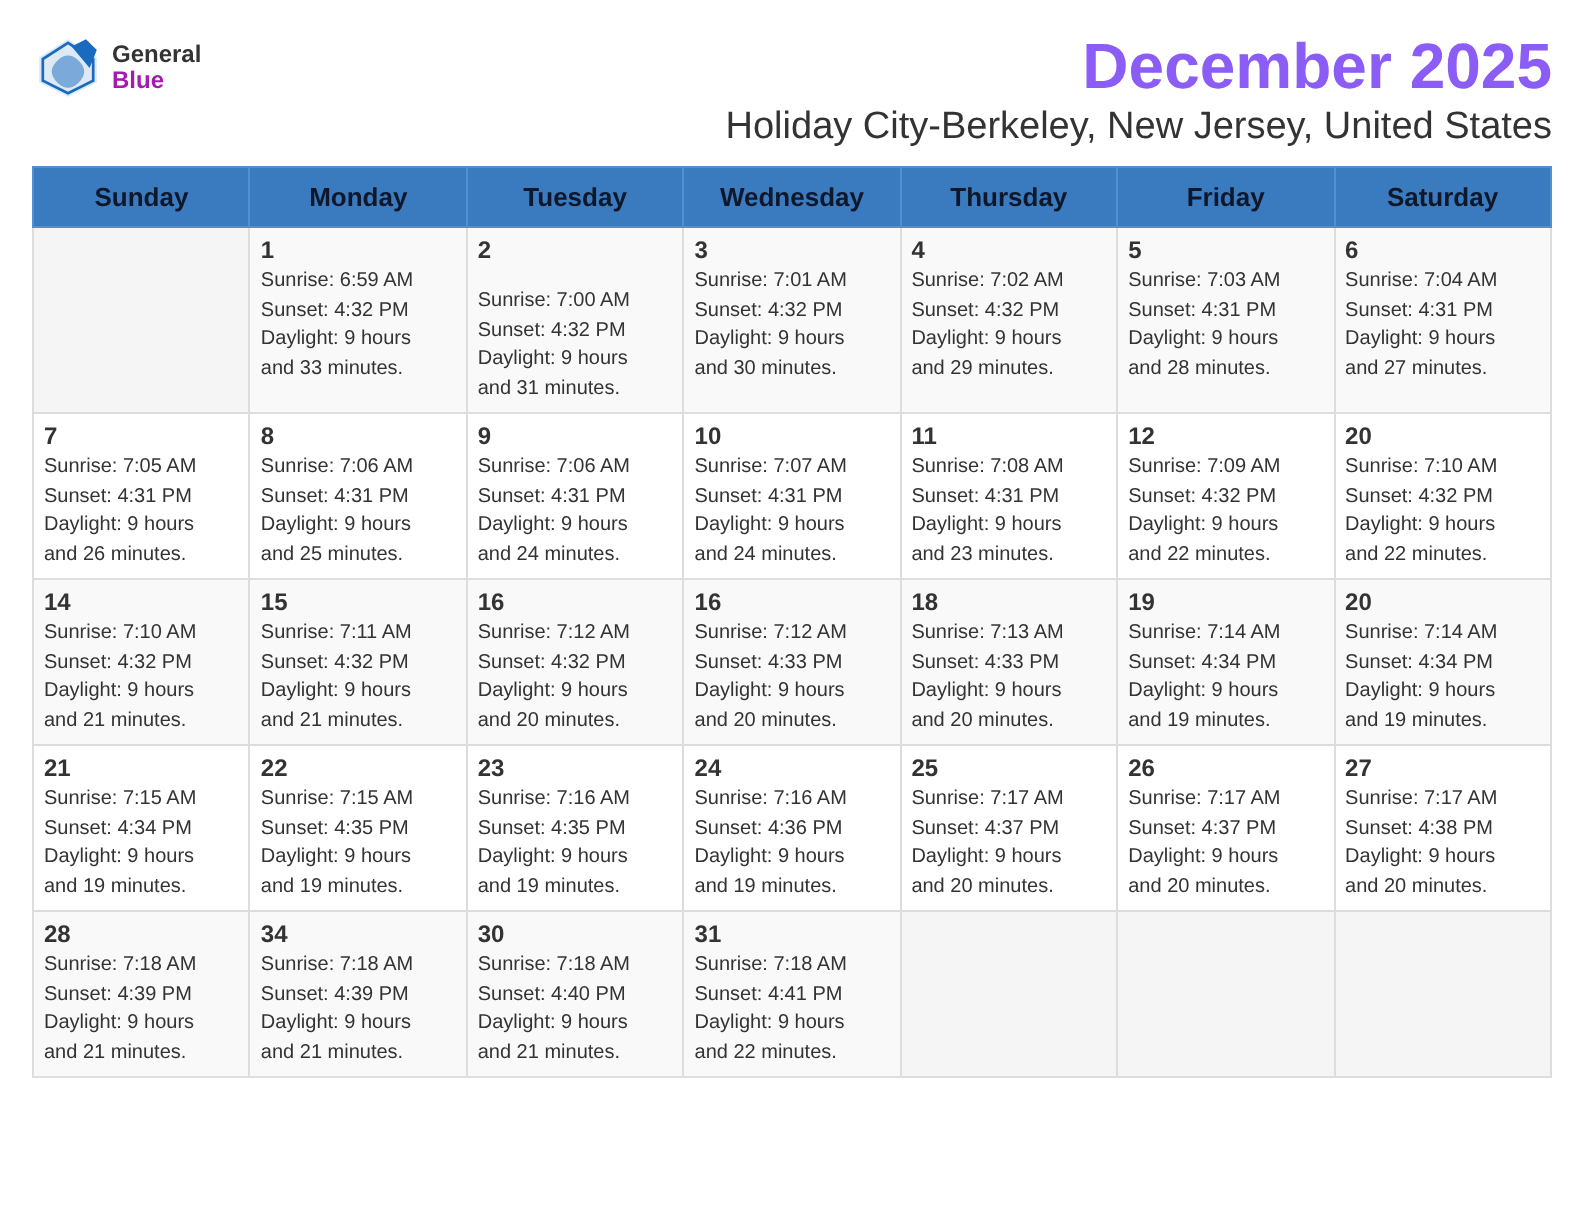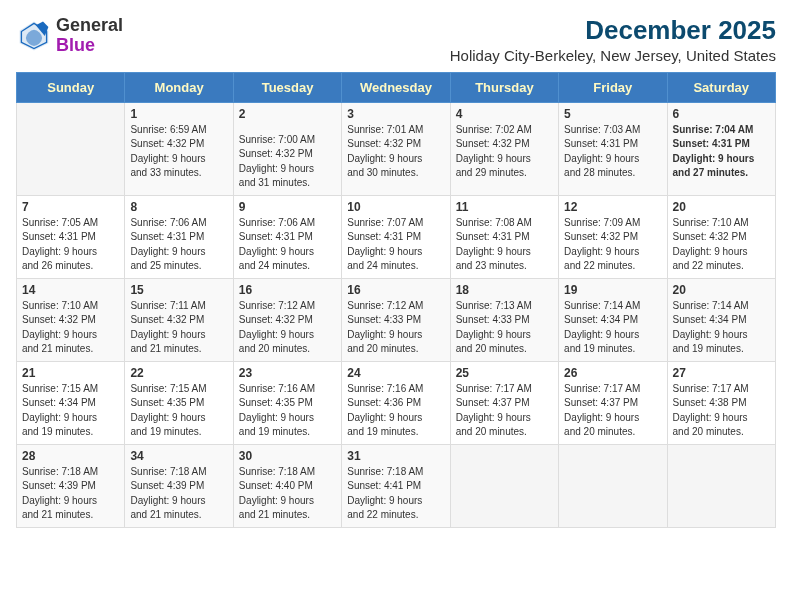--- a/index.html
+++ b/index.html
@@ -15,54 +15,54 @@
       align-items: flex-start;
       justify-content: space-between;
       margin-bottom: 4px;
     }
     .logo {
       display: flex;
       align-items: center;
       gap: 4px;
     }
     .logo-text {
-      font-size: 18px;
+      font-size: 12px;
       font-weight: bold;
       line-height: 1.1;
     }
     .logo-general { color: #333; }
     .logo-blue { color: #a21caf; }
     .logo-icon {
       width: 36px;
       height: 36px;
     }
     .title-area {
       text-align: right;
     }
     .month-title {
-      font-size: 26px;
+      font-size: 32px;
       font-weight: bold;
-      color: #0c4a6e;
+      color: #8b5cf6;
       line-height: 1.1;
     }
     .location-title {
-      font-size: 15px;
+      font-size: 19px;
       color: #333;
       margin-top: 2px;
       margin-left: 40px;
     }
     .calendar {
       width: 100%;
       border-collapse: collapse;
       border: 1px solid #ccc;
       margin-top: 8px;
     }
     .calendar thead tr th {
       background-color: #3a7abf;
-      color: #fef9c3;
+      color: #0f172a;
       font-size: 13px;
       font-weight: bold;
       padding: 7px 4px;
       text-align: center;
       border: 1px solid #5090cf;
     }
     .calendar tbody tr td {
       vertical-align: top;
       padding: 4px 5px;
       border: 1px solid #ddd;
@@ -160,21 +160,21 @@
         </td>
         <td>
           <span class="day-number">5</span>
           <div class="day-info" style="white-space: pre-line;">Sunrise: 7:03 AM
 Sunset: 4:31 PM
 Daylight: 9 hours
 and 28 minutes.</div>
         </td>
         <td>
           <span class="day-number">6</span>
-          <div class="day-info" style="white-space: pre-line; font-weight: bold;">Sunrise: 7:04 AM
+          <div class="day-info" style="white-space: pre-line;">Sunrise: 7:04 AM
 Sunset: 4:31 PM
 Daylight: 9 hours
 and 27 minutes.</div>
         </td>
       </tr>
       <tr>
         <td>
           <span class="day-number">7</span>
           <div class="day-info" style="white-space: pre-line;">Sunrise: 7:05 AM
 Sunset: 4:31 PM

